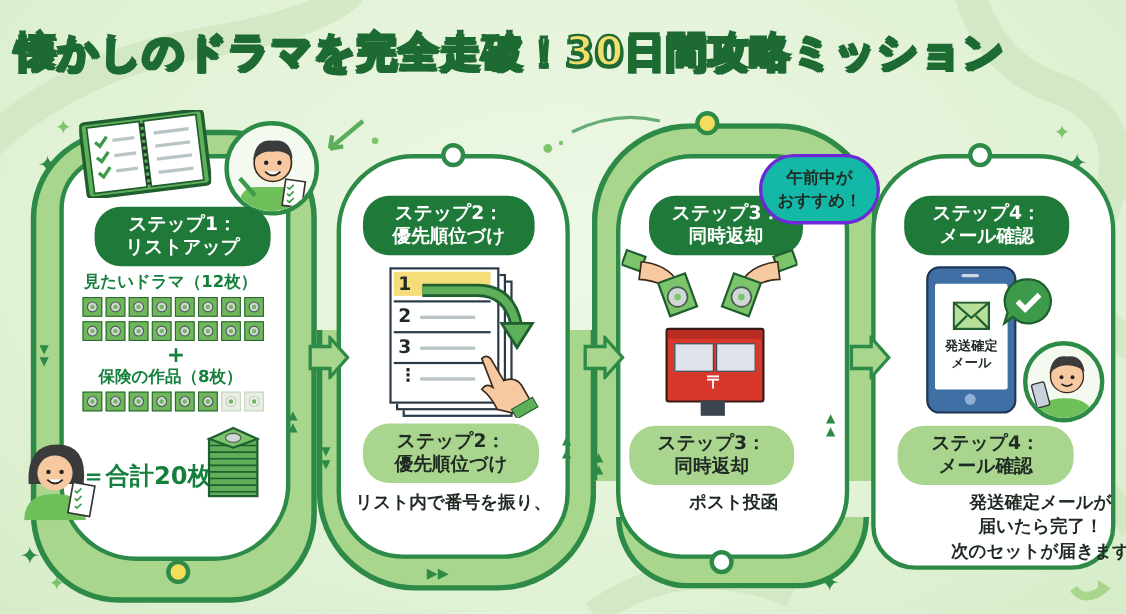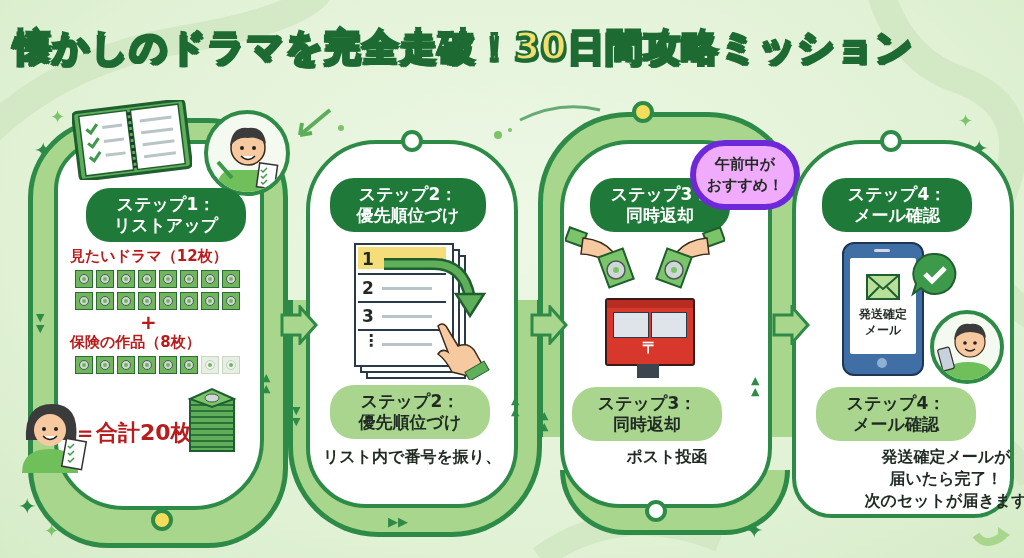--- a/index.html
+++ b/index.html
@@ -9,30 +9,30 @@
   .bgdeco{position:absolute;left:0;top:0;width:1024px;height:558px;}
   .title{position:absolute;left:0;top:22px;width:928px;text-align:center;font-weight:bold;font-size:37px;letter-spacing:1px;white-space:nowrap;}
   .title .t1{color:#ffffff;-webkit-text-stroke:2px #1d6b33;text-shadow:0 3px 0 #1d6b33,2px 3px 0 #1d6b33,-2px 3px 0 #1d6b33;}
   .title .t2{color:#f3de6d;-webkit-text-stroke:2px #1d6b33;text-shadow:0 3px 0 #1d6b33,2px 3px 0 #1d6b33,-2px 3px 0 #1d6b33;}
 
   .track{position:absolute;border:5px solid #2e8b47;background:#a8d68c;border-radius:70px;}
   .card{position:absolute;background:#ffffff;border:4px solid #2e8b47;border-radius:60px 60px 40px 40px;box-sizing:border-box;}
   .pill-dark{position:absolute;background:#1f7a3a;color:#fff;border-radius:24px;text-align:center;font-weight:bold;font-size:17px;line-height:21px;padding:6px 0;box-sizing:border-box;}
   .pill-light{position:absolute;background:#a9d58e;color:#1f2a22;border-radius:24px;text-align:center;font-weight:bold;font-size:17px;line-height:21px;padding:6px 0;box-sizing:border-box;}
   .desc{position:absolute;text-align:center;font-weight:bold;font-size:16px;line-height:22px;color:#1f2a22;}
-  .lbl{position:absolute;text-align:left;font-weight:bold;font-size:15px;color:#b91c1c;white-space:nowrap;}
+  .lbl{position:absolute;text-align:center;font-weight:bold;font-size:15px;color:#15803d;white-space:nowrap;}
   .dvdrow{position:absolute;display:flex;gap:3px;}
   .dvd{width:18px;height:18px;background:#6fb75a;border:1px solid #2c6b35;box-sizing:border-box;display:flex;align-items:center;justify-content:center;}
   .dvd i{width:10px;height:10px;border-radius:50%;background:#cfd8d4;border:1px solid #4a5a55;box-sizing:border-box;position:relative;}
   .dvd i:after{content:"";position:absolute;left:2px;top:2px;width:4px;height:4px;border-radius:50%;background:#6fb75a;}
   .dvd.faded{background:#e7efe2;border-color:#c9d6c3;}
   .dvd.faded i{background:#eef2ee;border-color:#c4cec6;}
   .dot{position:absolute;width:22px;height:22px;border-radius:50%;border:4px solid #2e8b47;box-sizing:border-box;}
   .avatar{position:absolute;border-radius:50%;background:#f4faf0;border:4px solid #2e8b47;overflow:hidden;box-sizing:border-box;}
-  .bubble{position:absolute;background:#f0abfc;border:6px solid #6d28d9;border-radius:40px;text-align:center;font-weight:bold;font-size:15px;line-height:21px;padding:8px 10px;box-sizing:border-box;}
+  .bubble{position:absolute;background:#14b8a6;border:3px solid #6d28d9;border-radius:40px;text-align:center;font-weight:bold;font-size:15px;line-height:21px;padding:8px 10px;box-sizing:border-box;}
   .sparkle{position:absolute;color:#2e8b47;font-size:22px;line-height:1;}
   .sparkle.light{color:#7cc46a;font-size:18px;}
   .arrowtxt{position:absolute;color:#2e8b47;font-size:11px;line-height:11px;}
 </style>
 </head>
 <body>
 
 <svg class="bgdeco" viewBox="0 0 1024 558">
   <path d="M-20 140 Q 60 60 180 40 Q 300 20 320 -10" stroke="#cfe6c0" stroke-width="28" fill="none" opacity="0.8"></path>
   <path d="M880 -10 Q 900 60 960 80 Q 1040 110 1000 200 Q 960 280 1040 320" stroke="#cfe6c0" stroke-width="28" fill="none" opacity="0.8"></path>

